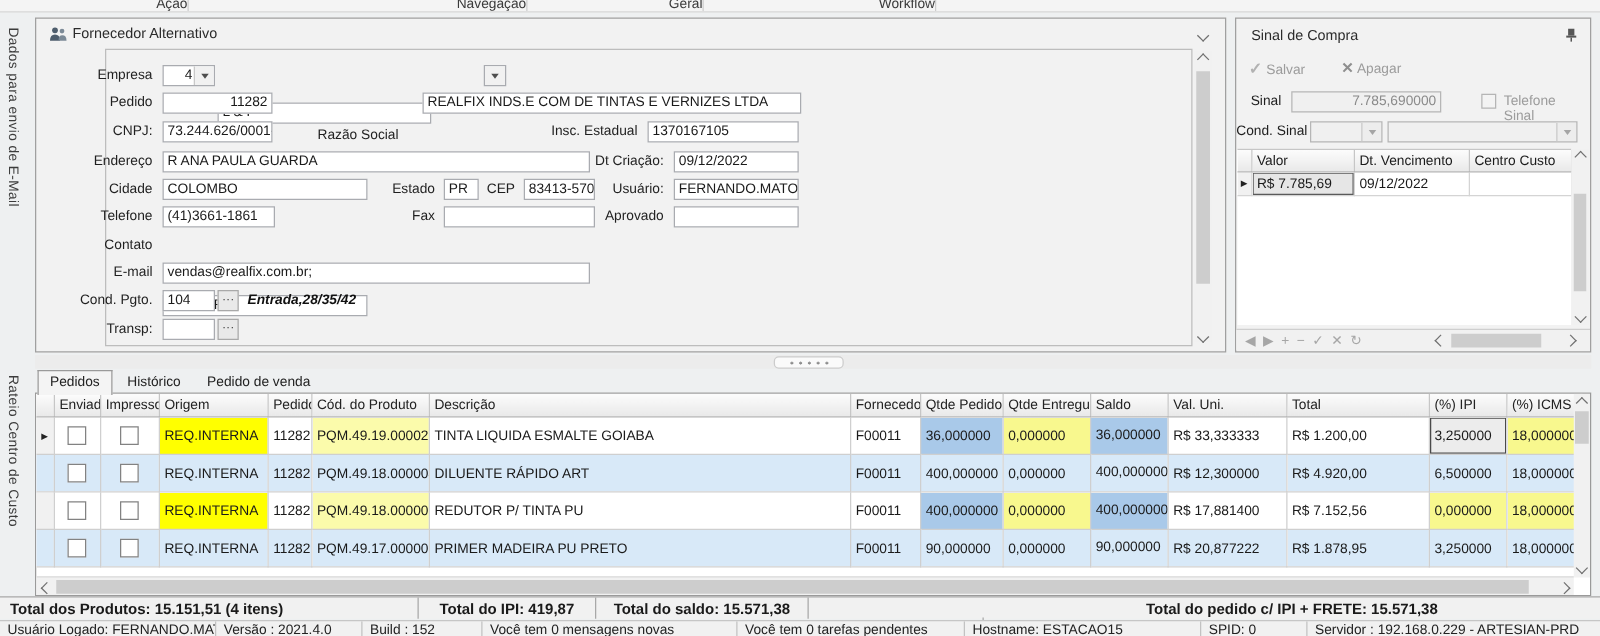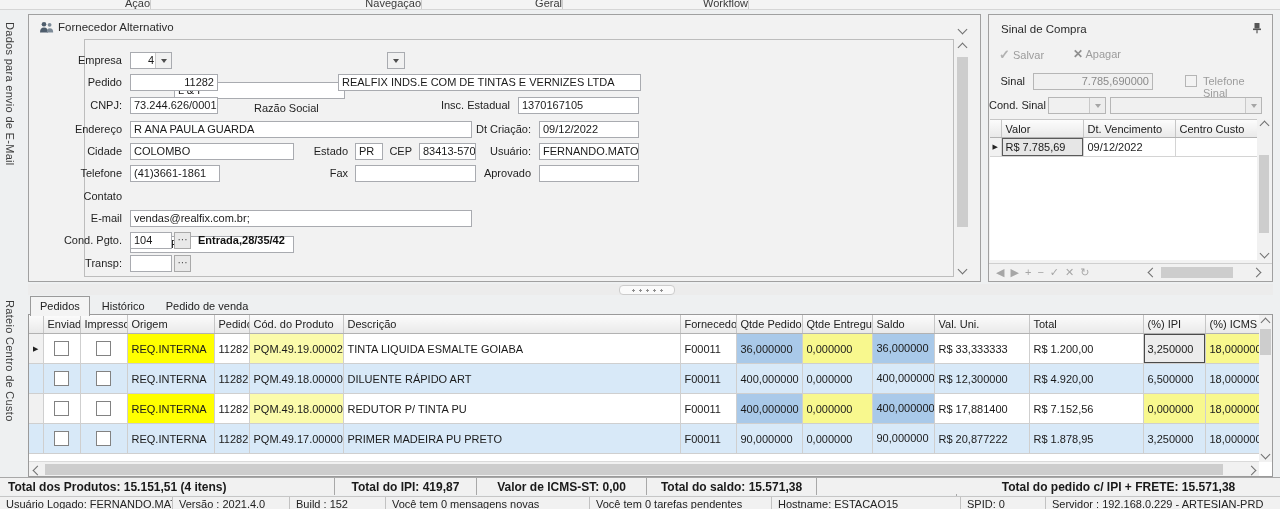--- a/index.html
+++ b/index.html
@@ -19,21 +19,21 @@
   
   .lbl{position:absolute;height:17px;line-height:17px;text-align:right;white-space:nowrap;color:#1f1f1f;box-sizing:border-box;padding-right:4px;}
   .fld{position:absolute;height:17px;line-height:15px;background:#fff;border:1px solid #a9abb0;padding:0 3px;box-sizing:border-box;white-space:nowrap;overflow:hidden;}
   .fld.num{text-align:right;}
   .fld.dis{background:#f0f0f0;color:#8a8a8a;border-color:#b6b6b6;}
   .dd{position:absolute;right:0;top:0;bottom:0;width:15px;border-left:1px solid #c9c9c9;background:#f1f1f1;display:flex;align-items:center;justify-content:center;}
   .dd.dis{background:#ededed;}
   .tri{width:0;height:0;border-left:3.5px solid transparent;border-right:3.5px solid transparent;border-top:4px solid #4e4e4e;}
   .tri.dis{border-top-color:#a5a5a5;}
   .ebtn{position:absolute;width:17px;height:17px;box-sizing:border-box;border:1px solid #a9a9a9;background:#e9e9e9;text-align:center;line-height:13px;font-size:10px;color:#444;}
-  .boldtxt{position:absolute;font-weight:bold;color:#111;}
+  .boldtxt{position:absolute;font-weight:bold;color:#111;font-style:italic;}
   
   .chv{display:inline-block;width:6px;height:6px;border-right:1.6px solid #6f6f6f;border-bottom:1.6px solid #6f6f6f;}
   .chv.up{transform:rotate(-135deg);} .chv.down{transform:rotate(45deg);}
   .chv.left{transform:rotate(135deg);} .chv.right{transform:rotate(-45deg);}
   .sb{background:#f1f1f1;}
   .sb .thumb{position:absolute;background:#cdcdcd;}
   .sbbtn{position:absolute;display:flex;align-items:center;justify-content:center;}
   
   table.grid{border-collapse:collapse;table-layout:fixed;font-size:11px;background:#fff;}
   table.grid th{height:18px;background:linear-gradient(#fcfcfc,#e9e9e9);border-right:1px solid #c6c6c6;border-bottom:1px solid #b2b2b2;
@@ -405,21 +405,20 @@
     <div class="thumb" style="left:16px;top:2px;width:1178px;height:11px;"></div>
     <span class="sbbtn" style="right:4px;top:5px;">
         <i class="chv right"></i>
       </span>
   </div>
 </div>
 
 <div class="abs totals">
   <div class="tseg" style="width:335px;padding-left:8px;">Total dos Produtos: 15.151,51 (4 itens)</div>
   <div class="tseg" style="width:142px;justify-content:center;">Total do IPI: 419,87</div>
-  <div class="tseg" style="width:170px;justify-content:center;">Valor de ICMS-ST: 0,00</div>
   <div class="tseg" style="width:170px;justify-content:center;">Total do saldo: 15.571,38</div>
   <div class="tseg" style="width:140px;justify-content:center;margin-top:32px;">Valor FRETE: 0,00</div>
   <div class="tseg" style="flex:1;justify-content:center;border-right:none;">Total do pedido c/ IPI + FRETE: 15.571,38</div>
 </div>
 
 <div class="abs status">
   <div class="sseg" style="width:173px;">Usuário Logado: FERNANDO.MATOS</div>
   <div class="sseg" style="width:117px;">Versão : 2021.4.0</div>
   <div class="sseg" style="width:96px;">Build : 152</div>
   <div class="sseg" style="width:204px;">Você tem 0 mensagens novas</div>

